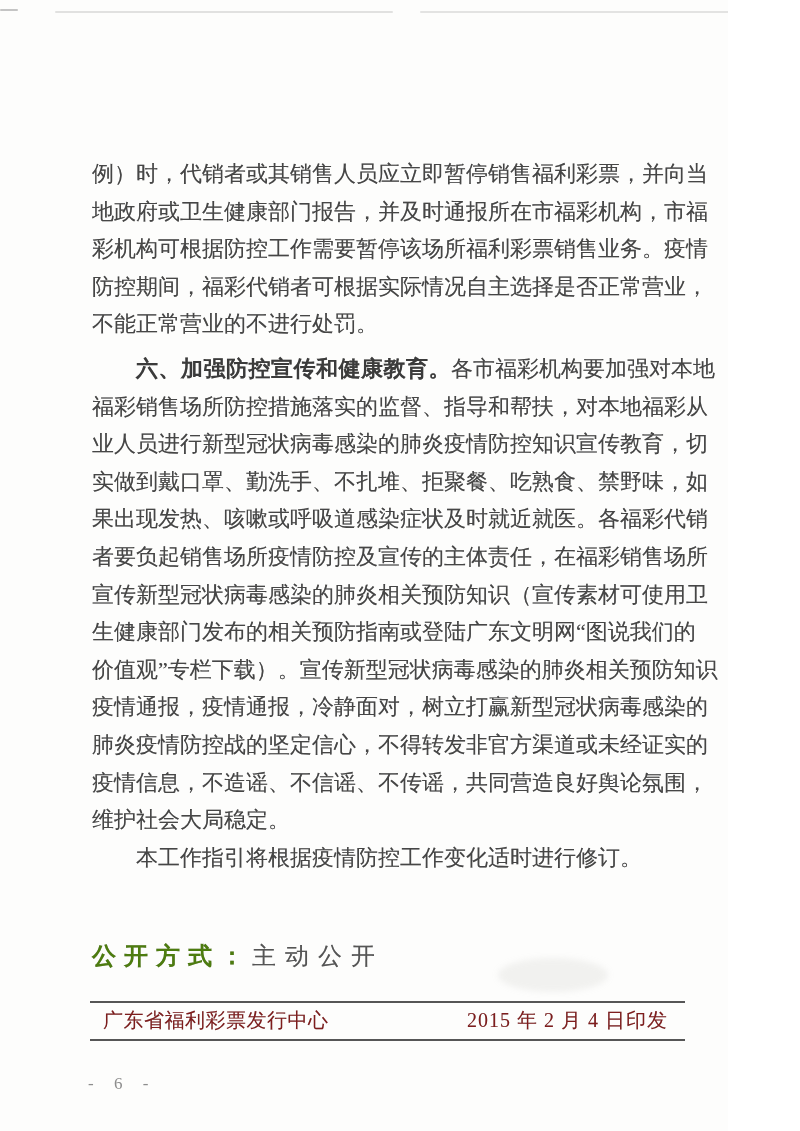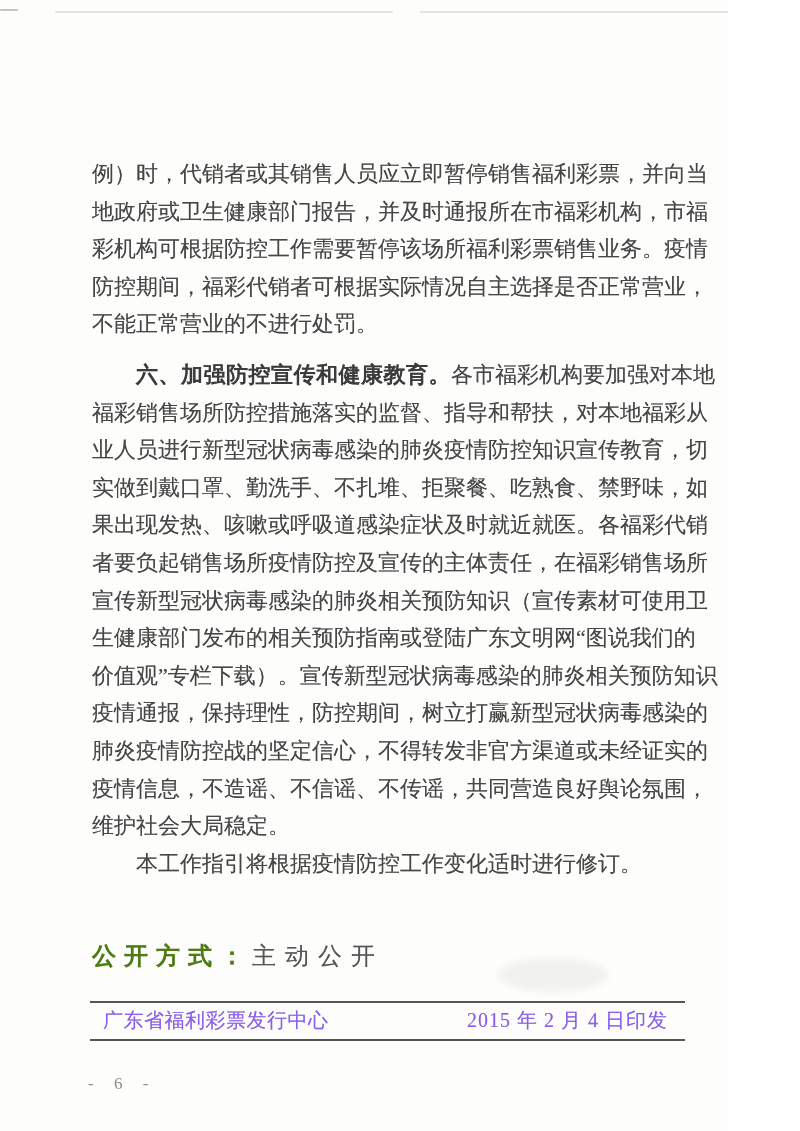--- a/index.html
+++ b/index.html
@@ -42,21 +42,21 @@
     left: 92px;
     top: 155px;
     width: 616px;
     font-size: 22px;
     line-height: 37.6px;
     color: #464646;
     text-shadow: 0 0 0.6px rgba(70,70,70,.45);
     text-align: justify;
   }
   .para { margin: 0; }
-  .para + .para-gap { margin-top: 13px; }
+  .para + .para-gap { margin-top: 7px; }
   .ln { display: block; white-space: nowrap; }
   .indent2 { text-indent: 44px; }
   .sect-head {
     font-family: "Liberation Sans", "DejaVu Sans", sans-serif;
     font-weight: 700;
     color: #3b3b3b;
     letter-spacing: 0.5px;
   }
 
   .disclosure {
@@ -90,21 +90,21 @@
   .footer-row {
     position: absolute;
     left: 90px;
     top: 1004px;
     width: 595px;
     height: 33px;
     display: flex;
     justify-content: space-between;
     align-items: center;
     font-size: 20px;
-    color: #8b5cf6;
+    color: #7f1d1d;
     text-shadow: 0 0 0.5px rgba(80,80,80,.4);
   }
   .footer-issuer { padding-left: 13px; letter-spacing: 0.5px; }
   .footer-date   { padding-right: 17px; letter-spacing: 1px; }
 
   .page-number {
     position: absolute;
     left: 88px;
     top: 1074px;
     font-size: 17px;
@@ -136,21 +136,21 @@
     <p class="para para-gap">
       <span class="ln indent2"><span class="sect-head">六、加强防控宣传和健康教育。</span><span>各市福彩机构要加强对本地</span></span>
       <span class="ln">福彩销售场所防控措施落实的监督、指导和帮扶，对本地福彩从</span>
       <span class="ln">业人员进行新型冠状病毒感染的肺炎疫情防控知识宣传教育，切</span>
       <span class="ln">实做到戴口罩、勤洗手、不扎堆、拒聚餐、吃熟食、禁野味，如</span>
       <span class="ln">果出现发热、咳嗽或呼吸道感染症状及时就近就医。各福彩代销</span>
       <span class="ln">者要负起销售场所疫情防控及宣传的主体责任，在福彩销售场所</span>
       <span class="ln">宣传新型冠状病毒感染的肺炎相关预防知识（宣传素材可使用卫</span>
       <span class="ln">生健康部门发布的相关预防指南或登陆广东文明网“图说我们的</span>
       <span class="ln">价值观”专栏下载）。宣传新型冠状病毒感染的肺炎相关预防知识</span>
-      <span class="ln">疫情通报，保持理性，防控期间，树立打赢新型冠状病毒感染的</span>
+      <span class="ln">疫情通报，疫情通报，冷静面对，树立打赢新型冠状病毒感染的</span>
       <span class="ln">肺炎疫情防控战的坚定信心，不得转发非官方渠道或未经证实的</span>
       <span class="ln">疫情信息，不造谣、不信谣、不传谣，共同营造良好舆论氛围，</span>
       <span class="ln">维护社会大局稳定。</span>
     </p>
 
     <p class="para">
       <span class="ln indent2">本工作指引将根据疫情防控工作变化适时进行修订。</span>
     </p>
 
   </main>

